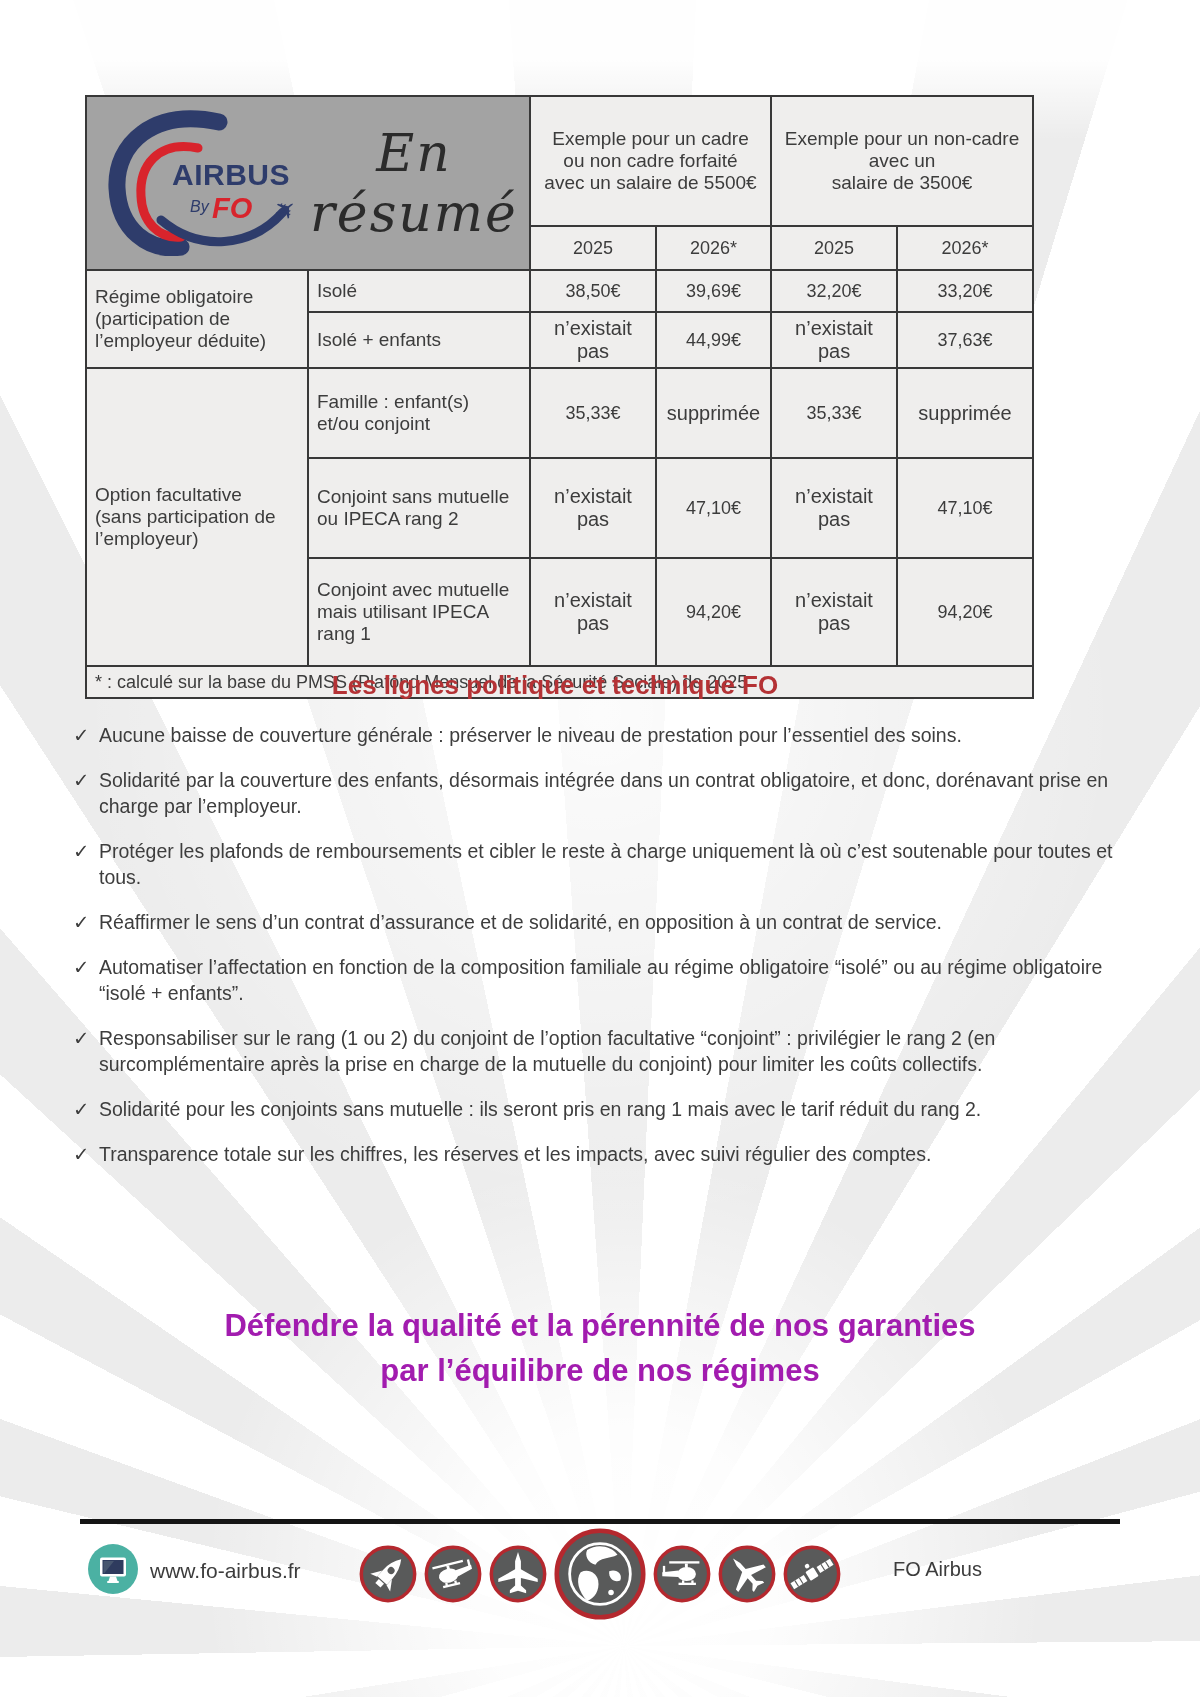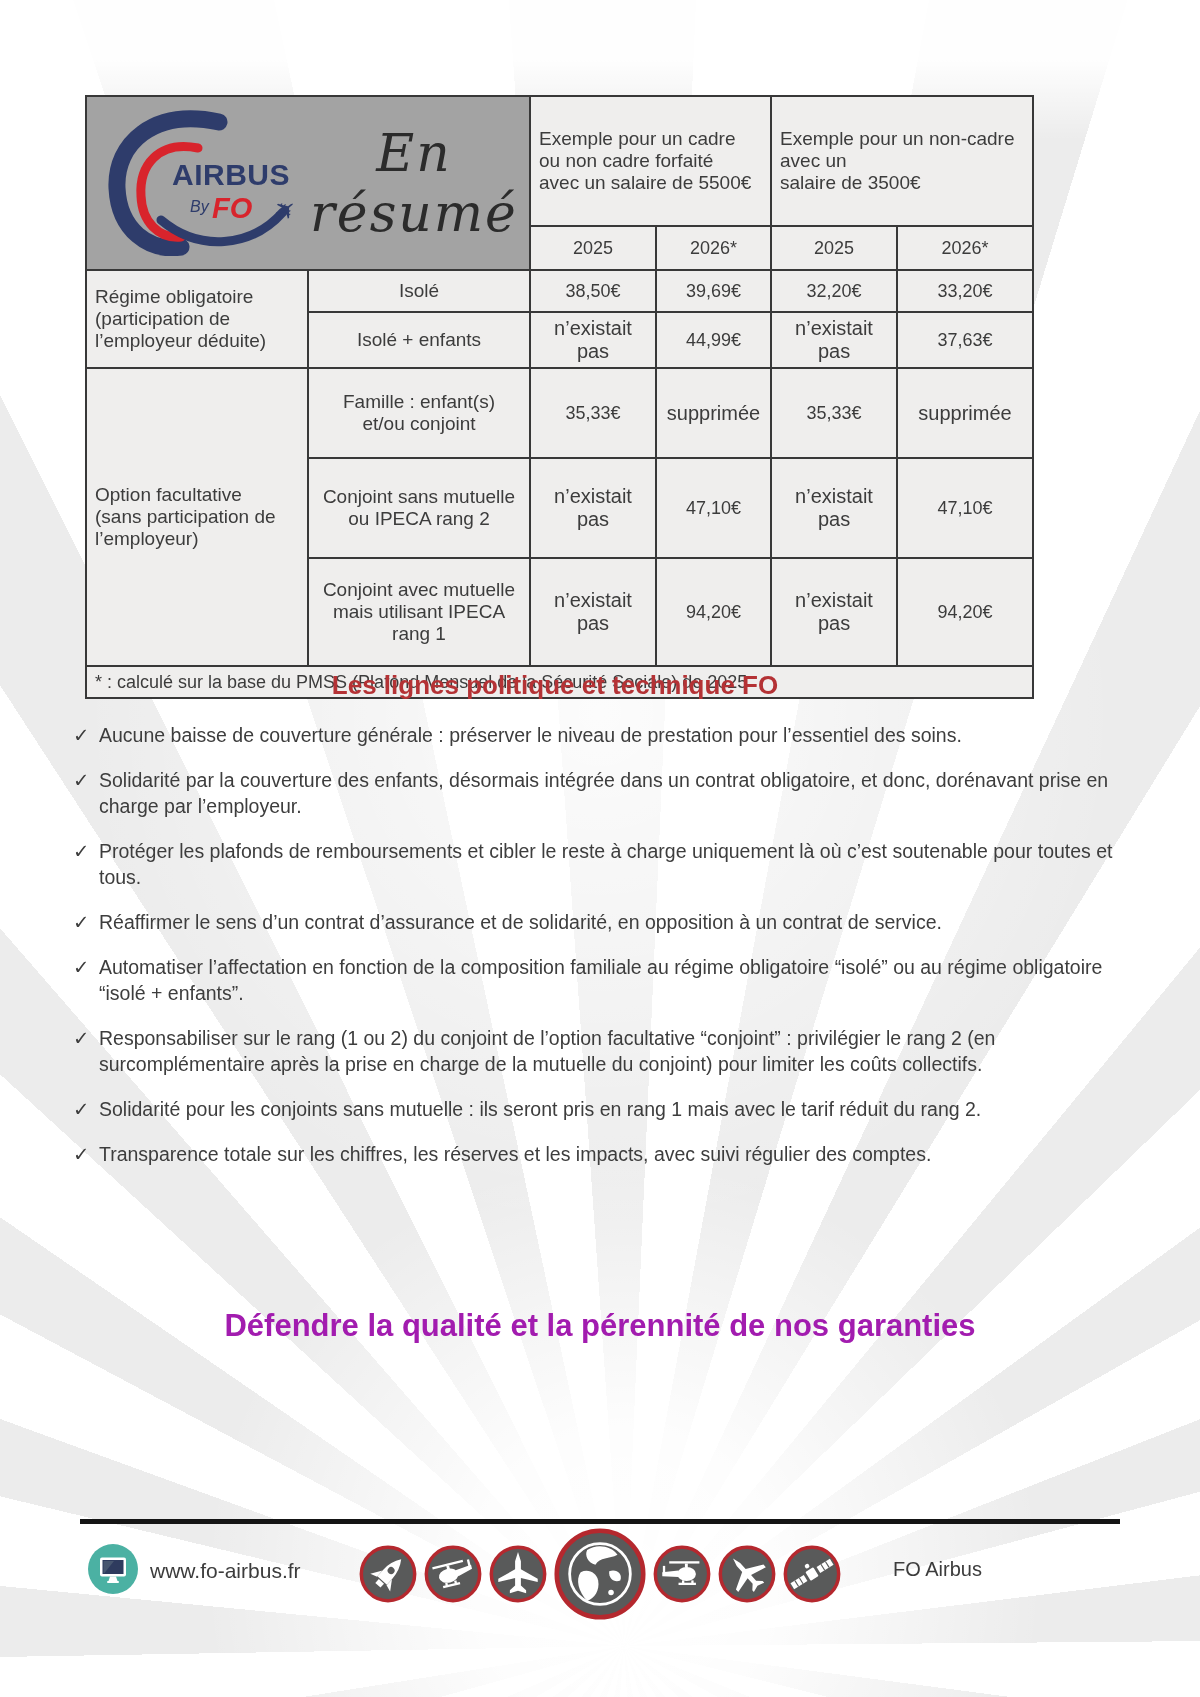--- a/index.html
+++ b/index.html
@@ -16,24 +16,24 @@
   }
 
   
   .table-wrap{position:absolute; left:85px; top:95px;}
   table.resume{border-collapse:collapse; table-layout:fixed; width:947px; background:#efeeed;}
   table.resume td{border:2px solid #383838; color:#3c3c3c; vertical-align:middle; padding:4px 8px; overflow:hidden;}
   .ml{white-space:pre-line;}
   td.logo-cell{background:#a3a3a3; padding:0 6px;}
   .logo-flex{display:flex; align-items:center; height:100%;}
   .script-title{flex:1; text-align:center; font-family:"DejaVu Serif", serif; font-style:italic; font-size:52px; color:#2b2b2b; letter-spacing:2px; padding-right:20px;}
-  td.group-head{font-size:19px; text-align:left; vertical-align:middle; padding:6px 6px;}
+  td.group-head{font-size:19px; text-align:center; vertical-align:middle; padding:6px 6px;}
   td.year{font-size:18px; text-align:center; height:34px; padding:2px;}
   td.sec{font-size:19px; text-align:left; padding-left:10px;}
-  td.rowlab{font-size:19px; text-align:center; padding-left:10px;margin-top:8px;}
+  td.rowlab{font-size:19px; text-align:left; padding-left:10px;margin-top:8px;}
   td.val{font-size:18px; text-align:center;}
   td.val.sm{font-size:20px;}
   td.footnote{font-size:18px; text-align:left; padding:7px 10px; height:22px;}
 
   
   .section-heading{position:absolute; top:670px; left:45px; width:1020px; text-align:center;
     font-size:26px; font-weight:bold; color:#b43235; text-underline-offset:5px;}
   .bullets{position:absolute; top:722px; left:73px; width:1056px;}
   .bullet{display:flex; margin-bottom:19px; color:#3d3d3d; font-size:19.5px; line-height:26px;}
   .bullet .check{width:26px; flex:0 0 26px; color:#3d3d3d;}
@@ -181,20 +181,21 @@
       <span class="txt">Solidarité pour les conjoints sans mutuelle : ils seront pris en rang 1 mais avec le tarif réduit du rang 2.</span>
     </div>
     <div class="bullet">
       <span class="check">✓</span>
       <span class="txt">Transparence totale sur les chiffres, les réserves et les impacts, avec suivi régulier des comptes.</span>
     </div>
   </div>
 
   <div class="closing">
     <div>Défendre la qualité et la pérennité de nos garanties</div>
+    <div>par l’équilibre de nos régimes</div>
   </div>
 
   <div class="divider"></div>
 
   <div class="footer-url">
     <span>
       <svg width="50" height="50" viewBox="0 0 100 100">
         <circle cx="50" cy="50" r="50" fill="#4bb1a3"></circle>
         <rect x="24" y="27" width="52" height="38" rx="4" fill="#ffffff"></rect>
         <rect x="29" y="32" width="42" height="28" fill="#2e3b5e"></rect>

